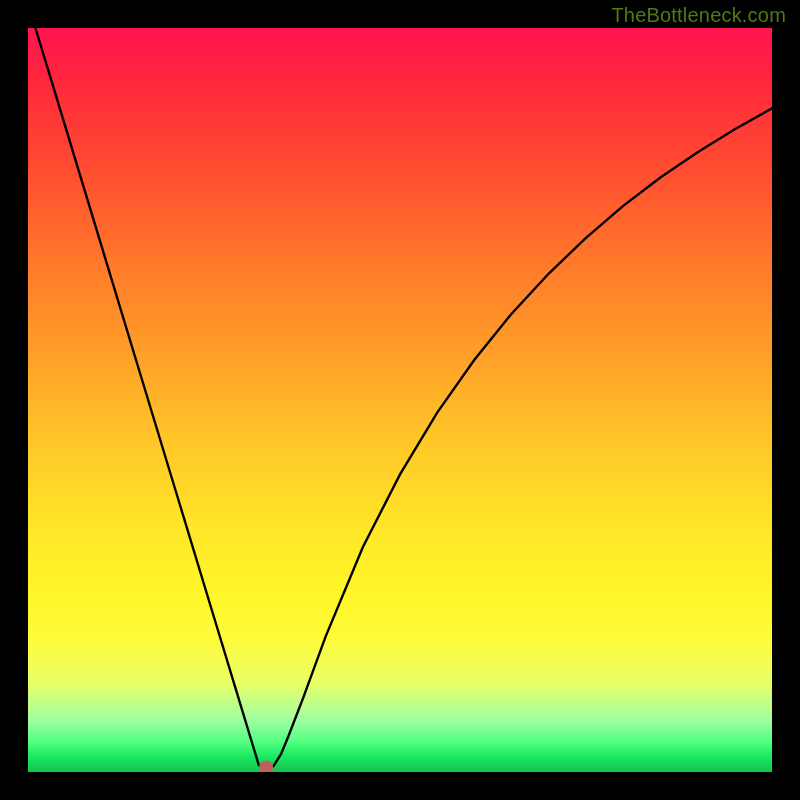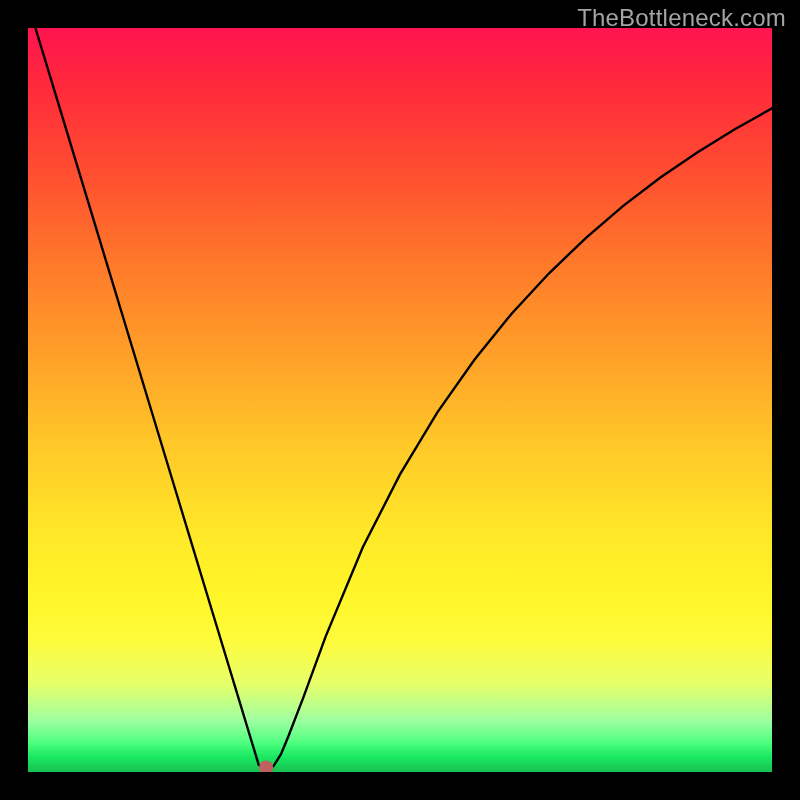--- a/index.html
+++ b/index.html
@@ -7,23 +7,23 @@
   .outer {
     width: 800px;
     height: 800px;
     background: #000;
     position: relative;
   }
   .watermark {
     position: absolute;
     top: 4px;
     right: 14px;
-    color: #a3a3a3;
+    color: #4d7c0f;
     font-family: Arial, Helvetica, sans-serif;
-    font-size: 24px;
+    font-size: 20px;
     font-weight: 500;
     letter-spacing: 0.2px;
     z-index: 3;
     text-align: right;
   }
   .plot {
     position: absolute;
     left: 28px;
     top: 28px;
     width: 744px;

